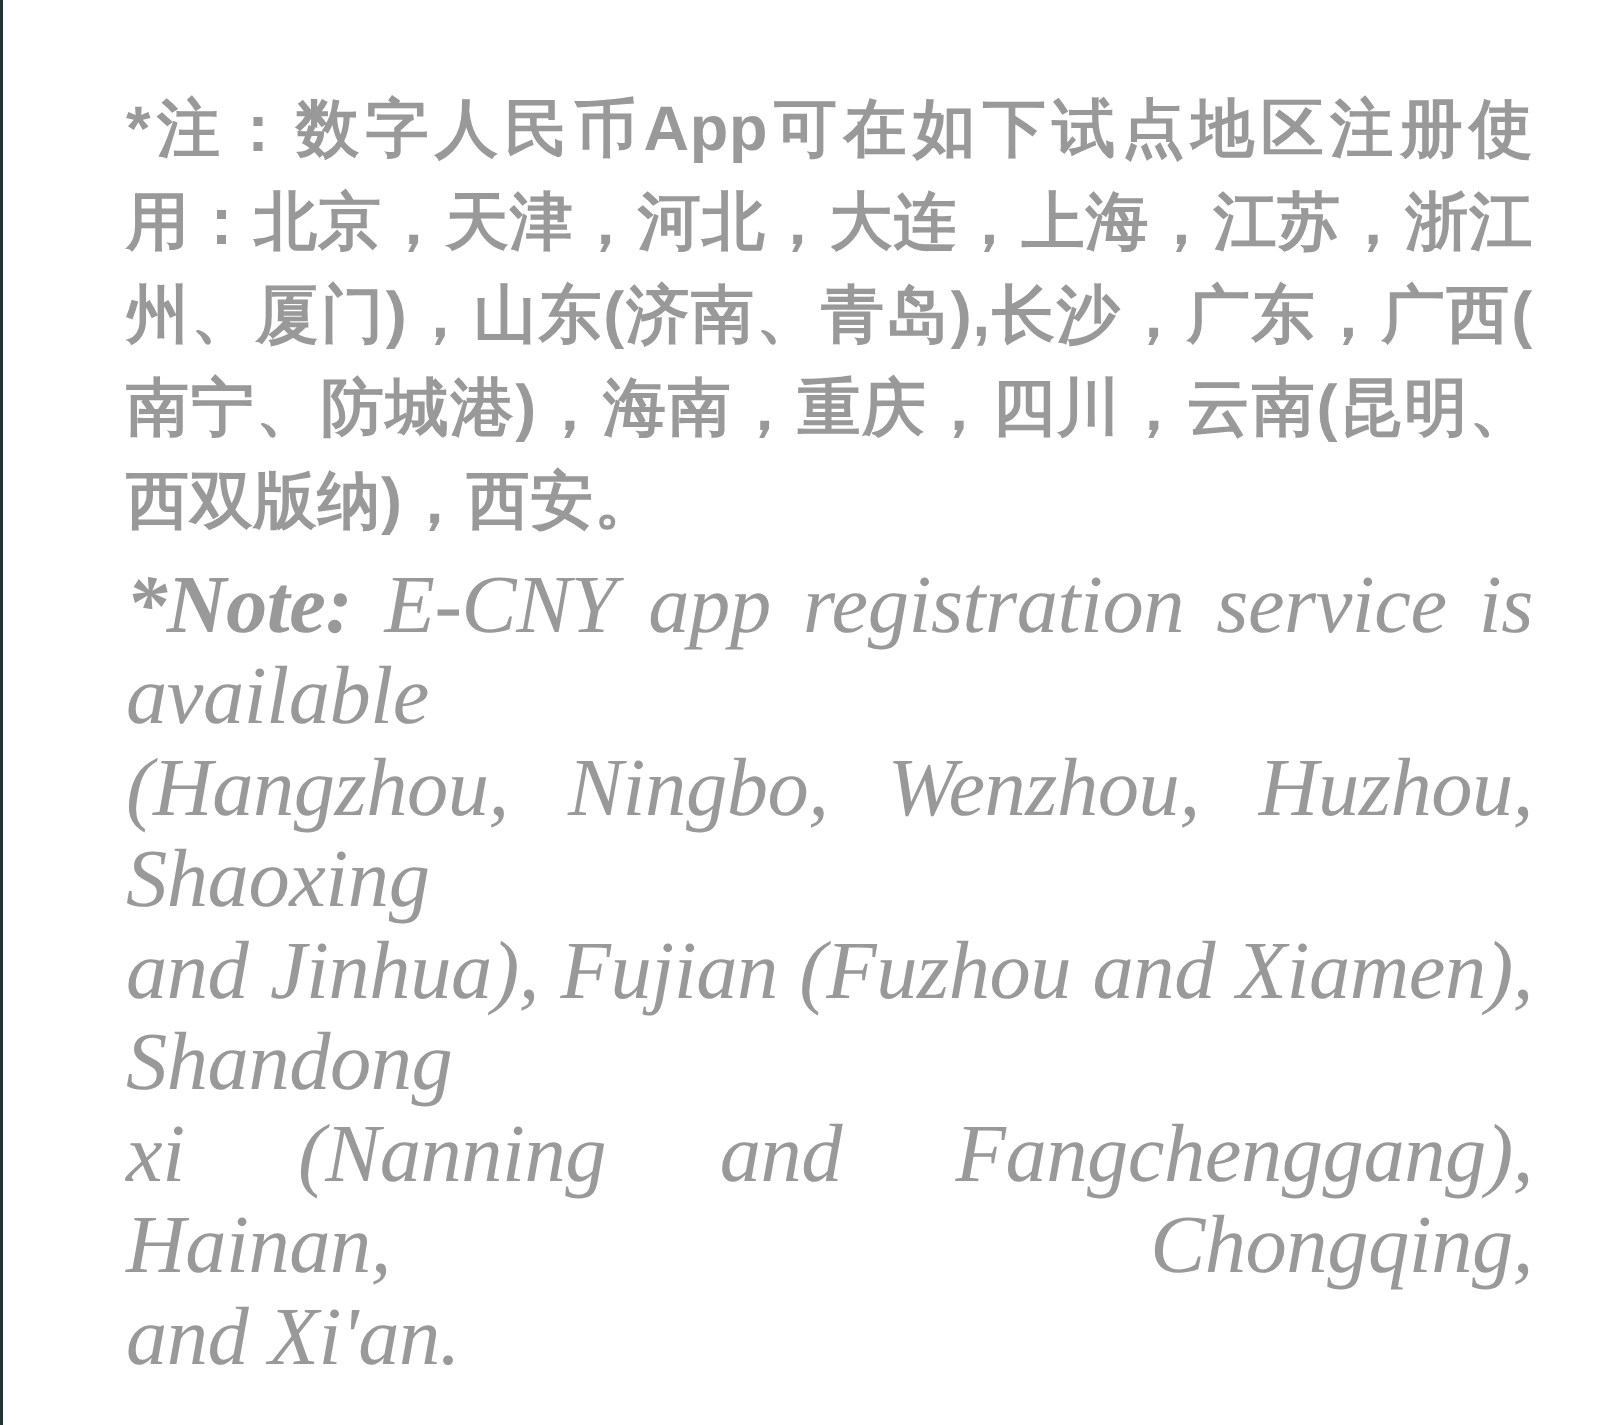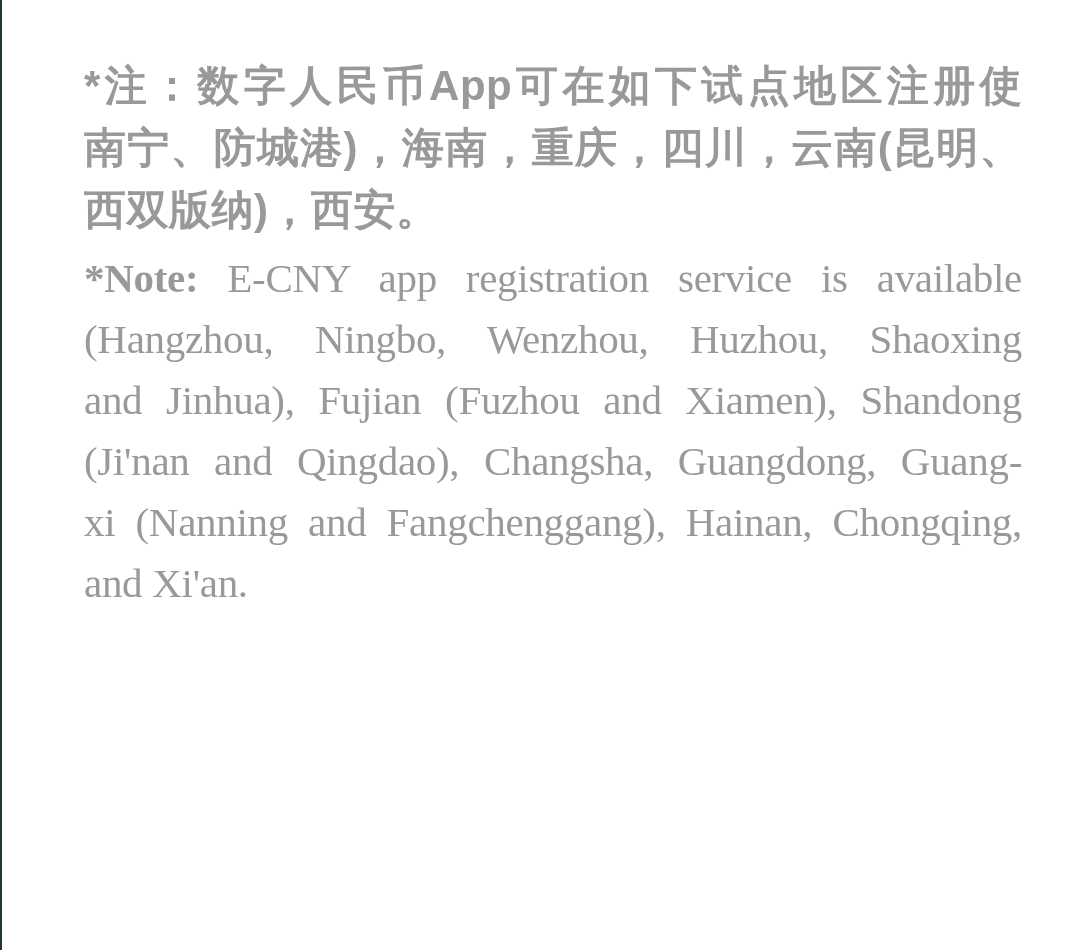--- a/index.html
+++ b/index.html
@@ -32,24 +32,25 @@
   }
   .zh {
     font-family: "Liberation Sans", sans-serif;
     font-weight: 700;
     font-size: 42px;
     line-height: 62px;
     letter-spacing: 0.5px;
   }
   .en {
     font-family: "Liberation Serif", serif;
-    font-size: 41px;
+    font-size: 55px;
     line-height: 61px;
     letter-spacing: -0.3px;
     margin-top: 7px;
+    font-style: italic;
   }
   .line {
     text-align: justify;
     text-align-last: left;
     white-space: nowrap;
   }
   .line.j {
     text-align-last: justify;
     white-space: normal;
   }
@@ -62,27 +63,28 @@
 </style>
 </head>
 <body>
 
 <div class="page">
   <div class="edge-line"></div>
   <div class="content">
 
     <div class="zh">
       <div class="line j">*注：数字人民币App可在如下试点地区注册使</div>
+      <div class="line j">用：北京，天津，河北，大连，上海，江苏，浙江</div>
+      <div class="line j">州、厦门)，山东(济南、青岛),长沙，广东，广西(</div>
       <div class="line j">南宁、防城港)，海南，重庆，四川，云南(昆明、</div>
       <div class="line">西双版纳)，西安。</div>
     </div>
 
     <div class="en">
       <div class="line j"><span class="bold">*Note: </span><span>E-CNY app registration service is available</span></div>
       <div class="line j">(Hangzhou, Ningbo, Wenzhou, Huzhou, Shaoxing</div>
       <div class="line j">and Jinhua), Fujian (Fuzhou and Xiamen), Shandong</div>
-      <div class="line j">(Ji'nan and Qingdao), Changsha, Guangdong, Guang-</div>
       <div class="line j">xi (Nanning and Fangchenggang), Hainan, Chongqing,</div>
       <div class="line">and Xi'an.</div>
     </div>
 
   </div>
 </div>
 
 </body></html>

